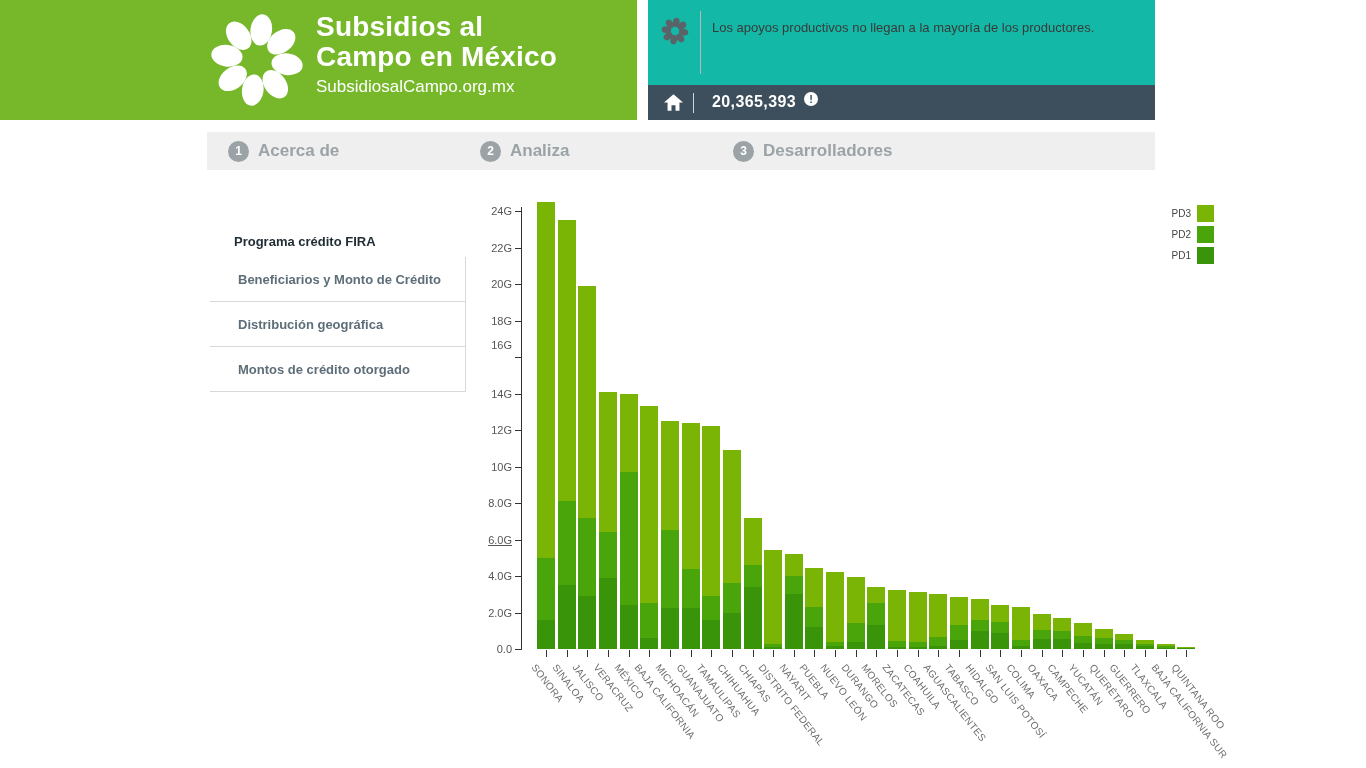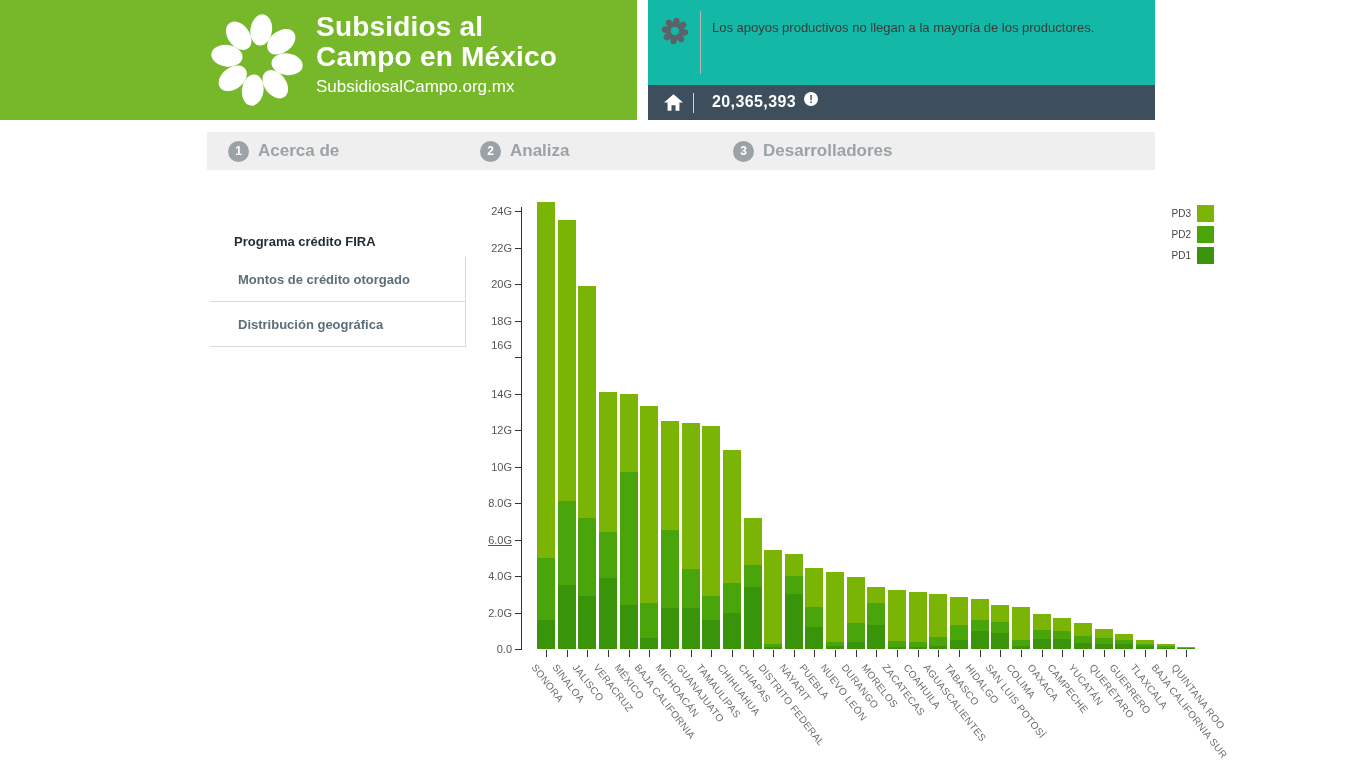--- a/index.html
+++ b/index.html
@@ -145,22 +145,23 @@
     <span class="nav-label">Analiza</span>
   </div>
   <div class="nav-item" style="left:526px">
     <span class="nav-circle">3</span>
     <span class="nav-label">Desarrolladores</span>
   </div>
 </div>
 
 <div class="abs" id="sidebar-title">Programa crédito FIRA</div>
 <div class="abs" id="side-menu">
+  <div class="menu-item">Beneficiarios y Monto de Crédito</div>
+  <div class="menu-item">Distribución geográfica</div>
   <div class="menu-item">Montos de crédito otorgado</div>
-  <div class="menu-item">Distribución geográfica</div>
 </div>
 
 <div class="abs" id="chart">
     <div class="yaxis" style="left: 81px; top: 17px; height: 443px;"></div>
     <div class="ytick" style="left: 75px; top: 459px; width: 6px;"></div>
     <div class="ylab" style="left: 0px; width: 72px; top: 452px;">0.0</div>
     <div class="ytick" style="left: 75px; top: 423px; width: 6px;"></div>
     <div class="ylab" style="left: 0px; width: 72px; top: 416px;">2.0G</div>
     <div class="ytick" style="left: 75px; top: 386px; width: 6px;"></div>
     <div class="ylab" style="left: 0px; width: 72px; top: 379px;">4.0G</div>

